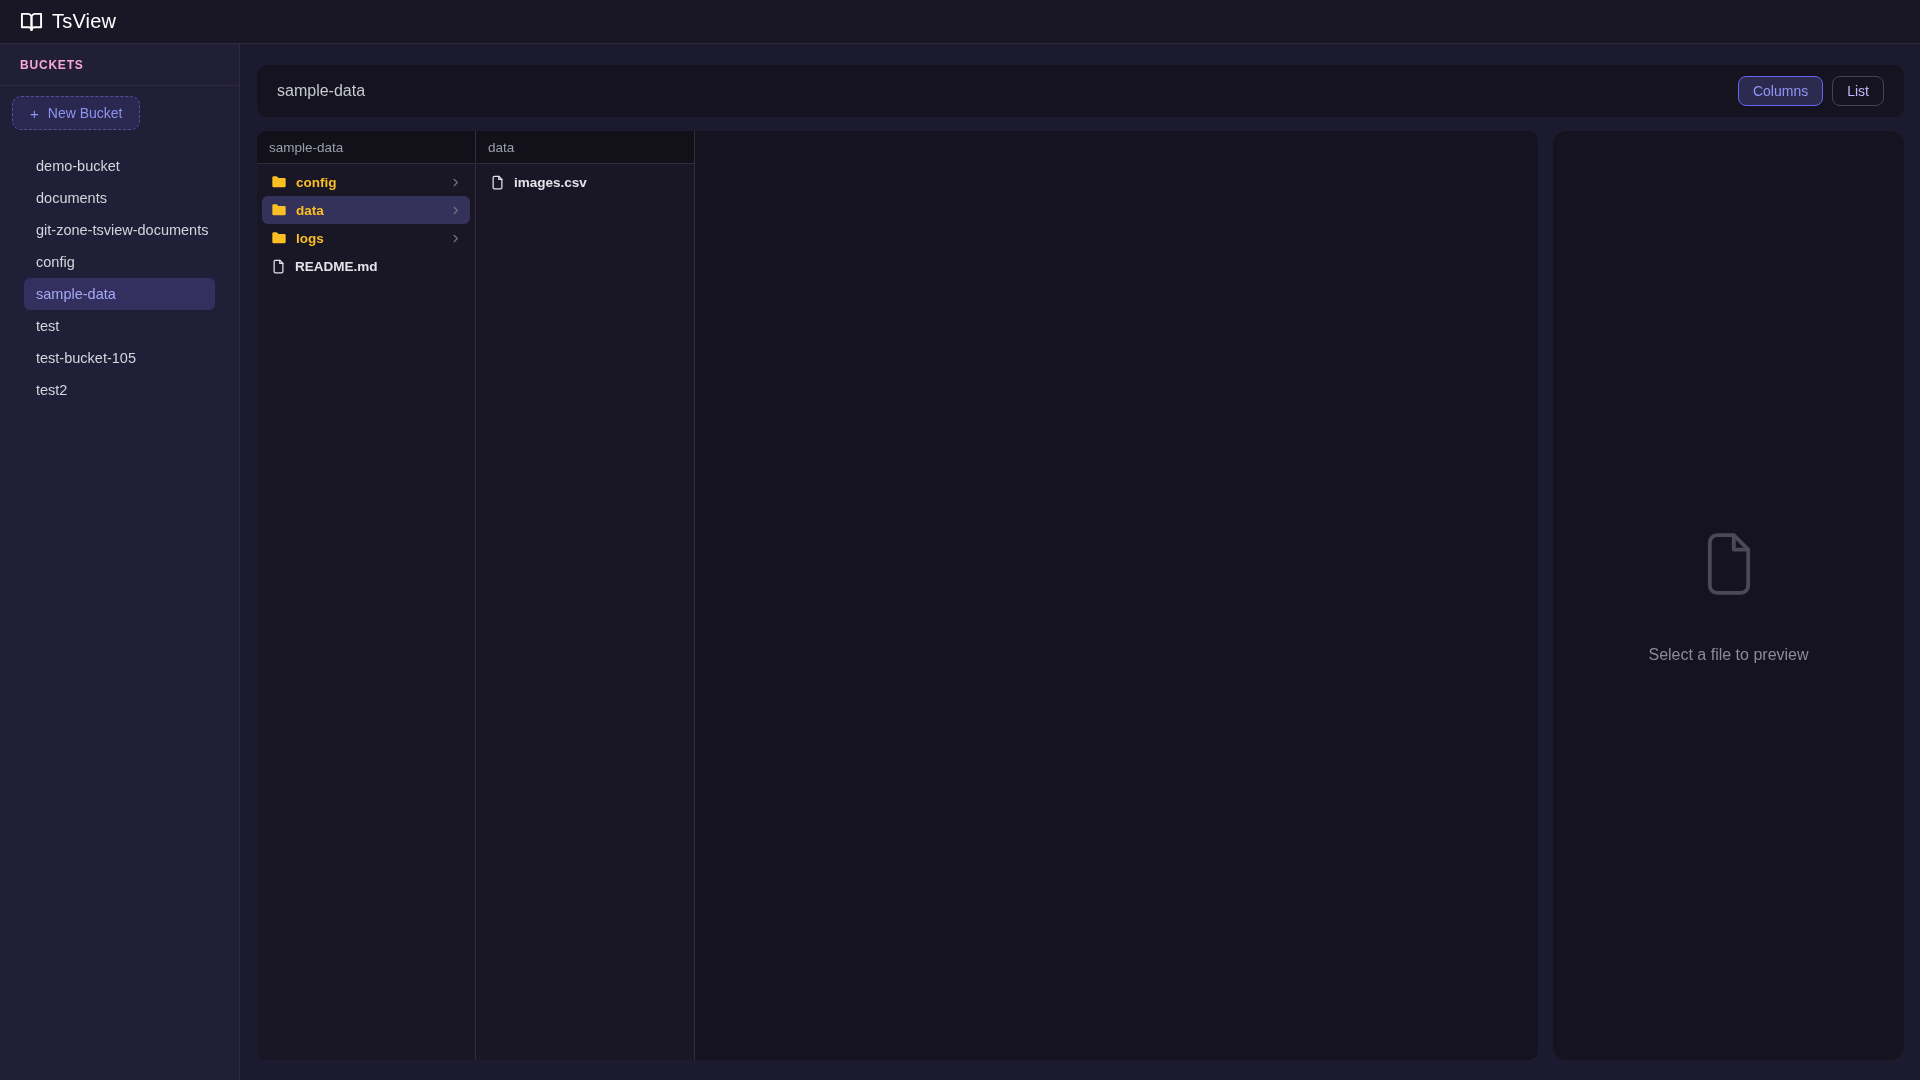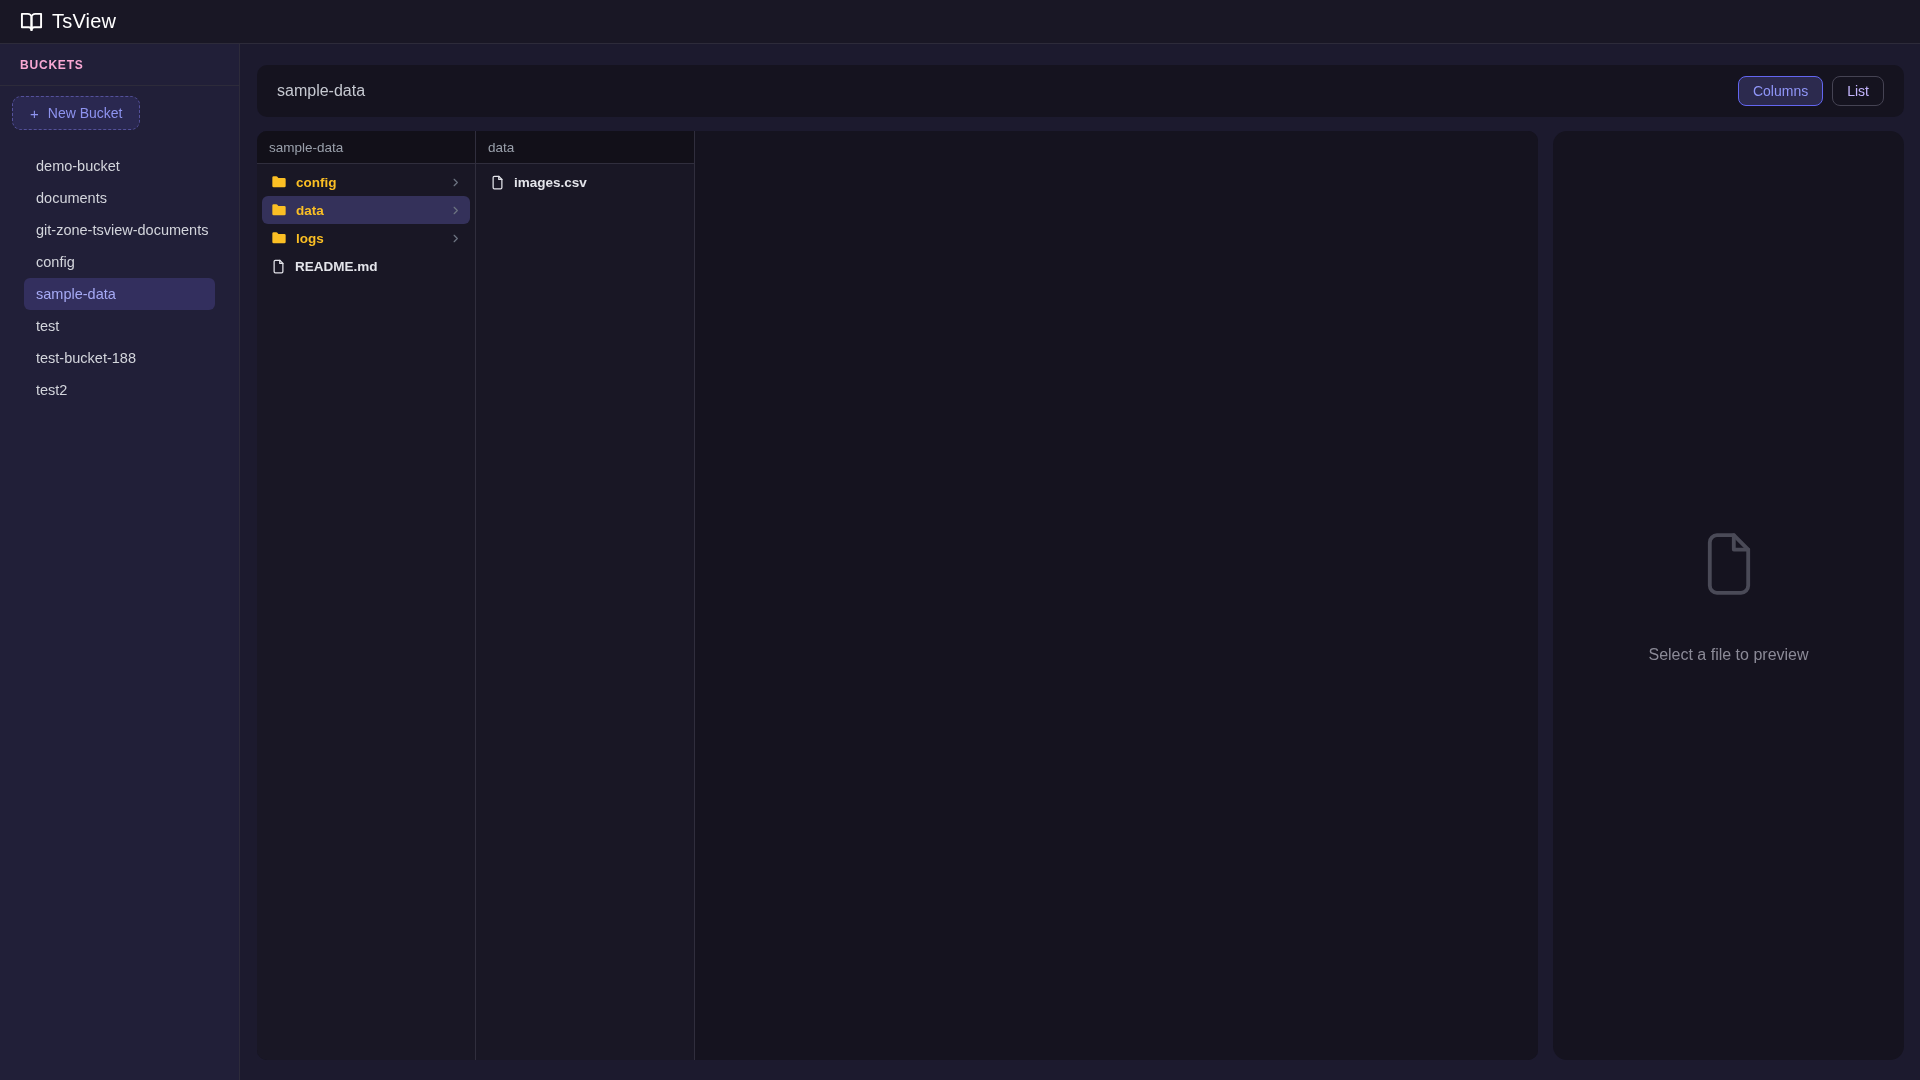--- a/index.html
+++ b/index.html
@@ -139,21 +139,21 @@
       <span>New Bucket</span>
     </button>
   </div>
   <div class="bucket-list" id="bucket-list">
       <div class="bucket-item">demo-bucket</div>
       <div class="bucket-item">documents</div>
       <div class="bucket-item">git-zone-tsview-documents</div>
       <div class="bucket-item">config</div>
       <div class="bucket-item selected">sample-data</div>
       <div class="bucket-item">test</div>
-      <div class="bucket-item">test-bucket-188</div>
+      <div class="bucket-item">test-bucket-105</div>
       <div class="bucket-item">test2</div>
     </div>
 </div>
 
 <div class="header-card">
   <div class="page-title">sample-data</div>
   <div class="view-toggle" id="view-toggle">
       <button class="view-btn active">Columns</button>
       <button class="view-btn">List</button>
     </div>

